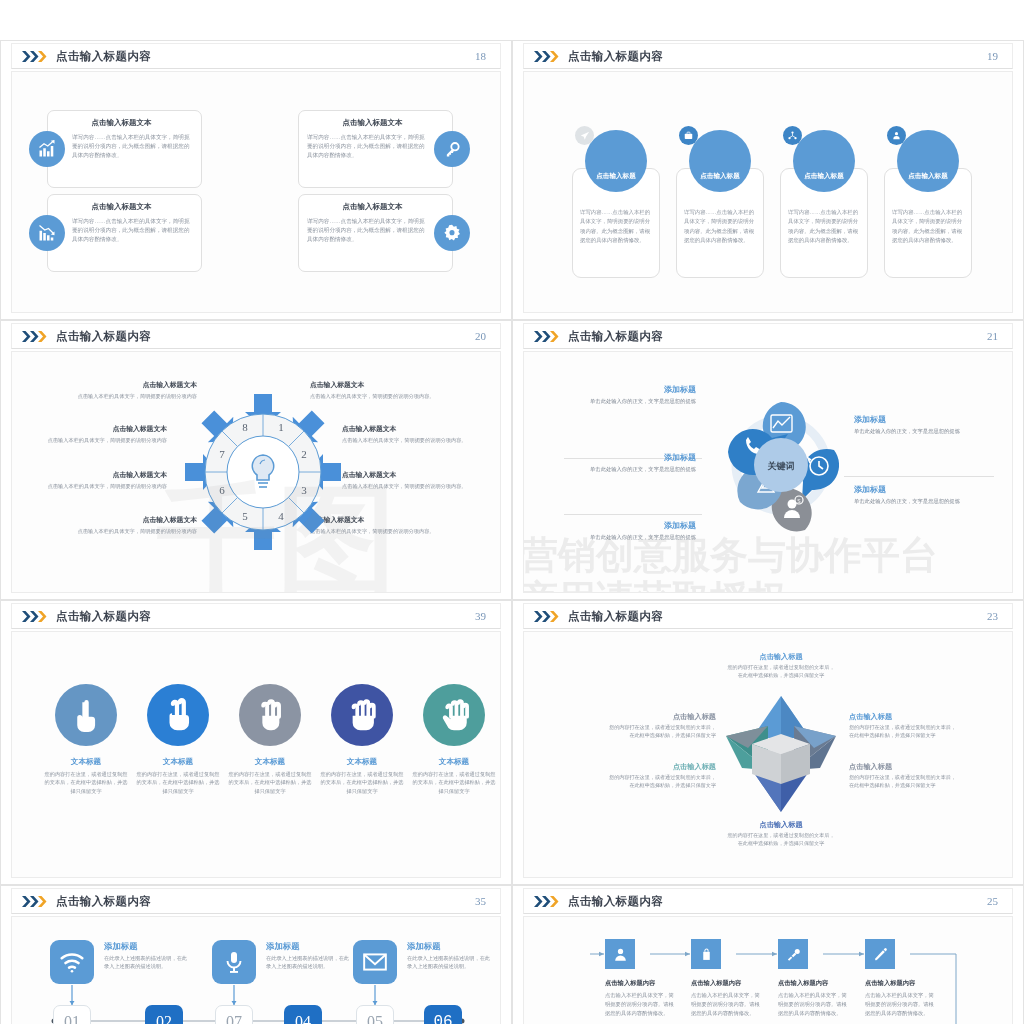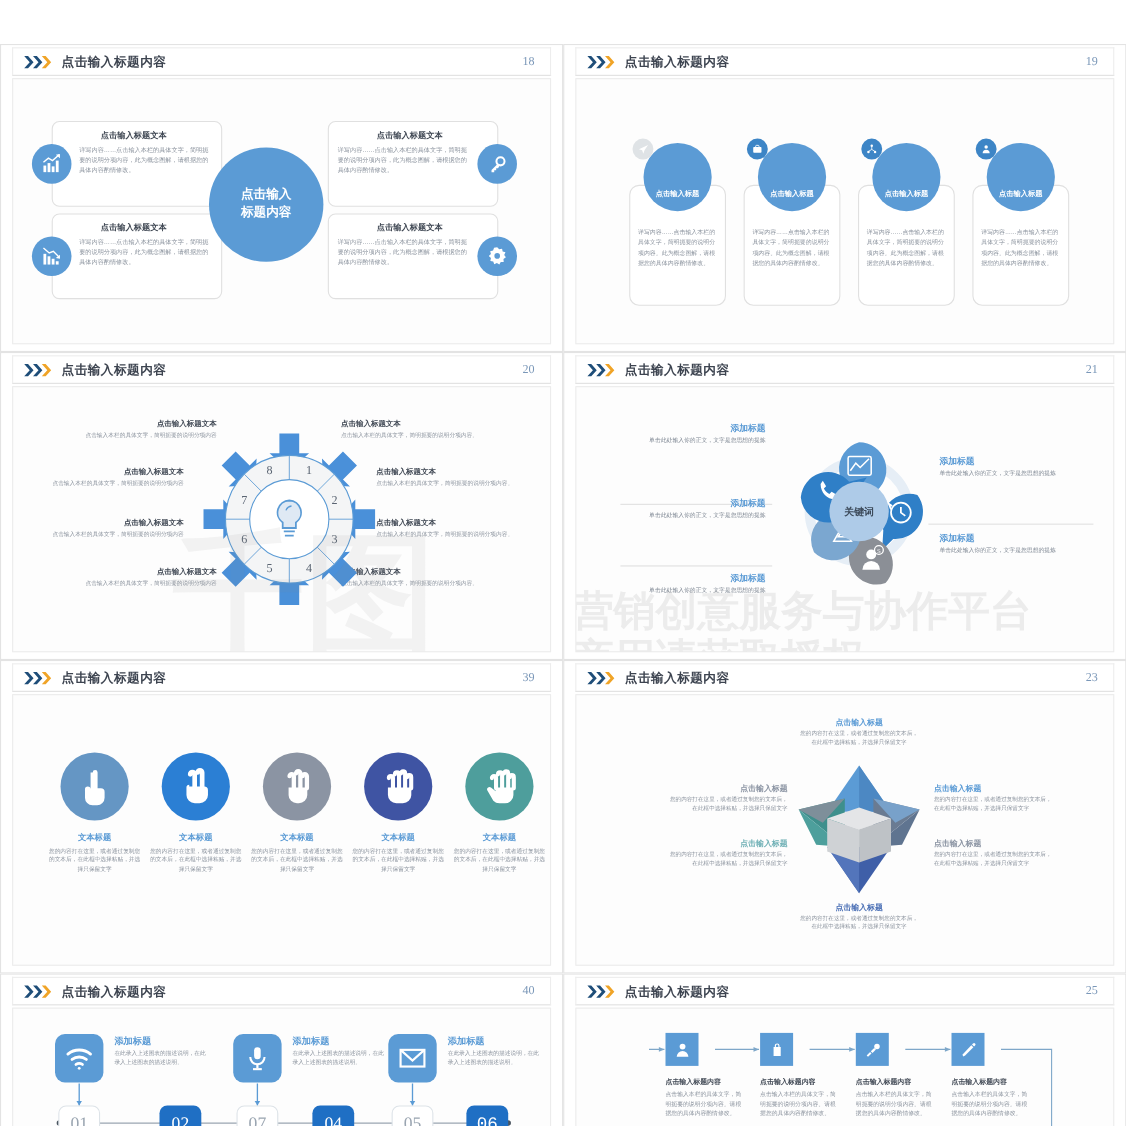--- a/index.html
+++ b/index.html
@@ -170,24 +170,20 @@
       <div class="ct">点击输入标题文本</div>
       <div class="cb">详写内容……点击输入本栏的具体文字，简明扼要的说明分项内容，此为概念图解，请根据您的具体内容酌情修改。</div>
     </div>
     <div class="s18-ic" style="left:422px; top:143px;">
       <svg width="18" height="18" viewBox="0 0 24 24" fill="#fff">
             <path d="M12 1 L14.4 3.6 L17.9 2.7 L18.6 6.2 L22 7.2 L20.5 10.4 L22.6 13.3 L19.6 15.2 L19.9 18.8 L16.3 18.8 L14.6 22 L11.6 20.1 L8.4 21.7 L7.2 18.3 L3.7 17.6 L4.4 14.1 L1.8 11.7 L4.4 9.3 L3.5 5.9 L7 5 L8.2 1.6Z"></path>
             <circle cx="12" cy="11.5" r="3.4" fill="#5b9bd5"></circle>
           </svg>
     </div>
 
-    <div class="s18-hub">
-      <span>点击输入</span>
-      <span>标题内容</span>
-    </div>
   </div>
 </div>
 
 <div class="slide">
   <div class="hdr">
     <span class="chev">
       <svg width="26" height="11" viewBox="0 0 26 11">
             <path d="M0 0 L5 5.5 L0 11 L3.5 11 L8.5 5.5 L3.5 0Z" fill="#1f4e79"></path>
             <path d="M8 0 L13 5.5 L8 11 L11.5 11 L16.5 5.5 L11.5 0Z" fill="#1f4e79"></path>
             <path d="M16 0 L21 5.5 L16 11 L19.5 11 L24.5 5.5 L19.5 0Z" fill="#f0a427"></path>
@@ -583,21 +579,21 @@
 <div class="slide">
   <div class="hdr">
     <span class="chev">
       <svg width="26" height="11" viewBox="0 0 26 11">
             <path d="M0 0 L5 5.5 L0 11 L3.5 11 L8.5 5.5 L3.5 0Z" fill="#1f4e79"></path>
             <path d="M8 0 L13 5.5 L8 11 L11.5 11 L16.5 5.5 L11.5 0Z" fill="#1f4e79"></path>
             <path d="M16 0 L21 5.5 L16 11 L19.5 11 L24.5 5.5 L19.5 0Z" fill="#f0a427"></path>
           </svg>
     </span>
     <span class="hdr-title">点击输入标题内容</span>
-    <span class="pg">40</span>
+    <span class="pg">35</span>
   </div>
   <div class="slide-body">
 
     <svg style="position:absolute; left:0; top:0;" width="492" height="143">
       <line x1="42" y1="104" x2="450" y2="104" stroke="#9aa5b1" stroke-width="1.2"></line>
       <circle cx="42" cy="104" r="2.5" fill="#4a5560"></circle>
           <circle cx="450" cy="104" r="2.5" fill="#4a5560"></circle>
       <g stroke="#5b9bd5" stroke-width="1.2">
         <line x1="60" y1="68" x2="60" y2="88"></line>
             <line x1="222" y1="68" x2="222" y2="88"></line>

